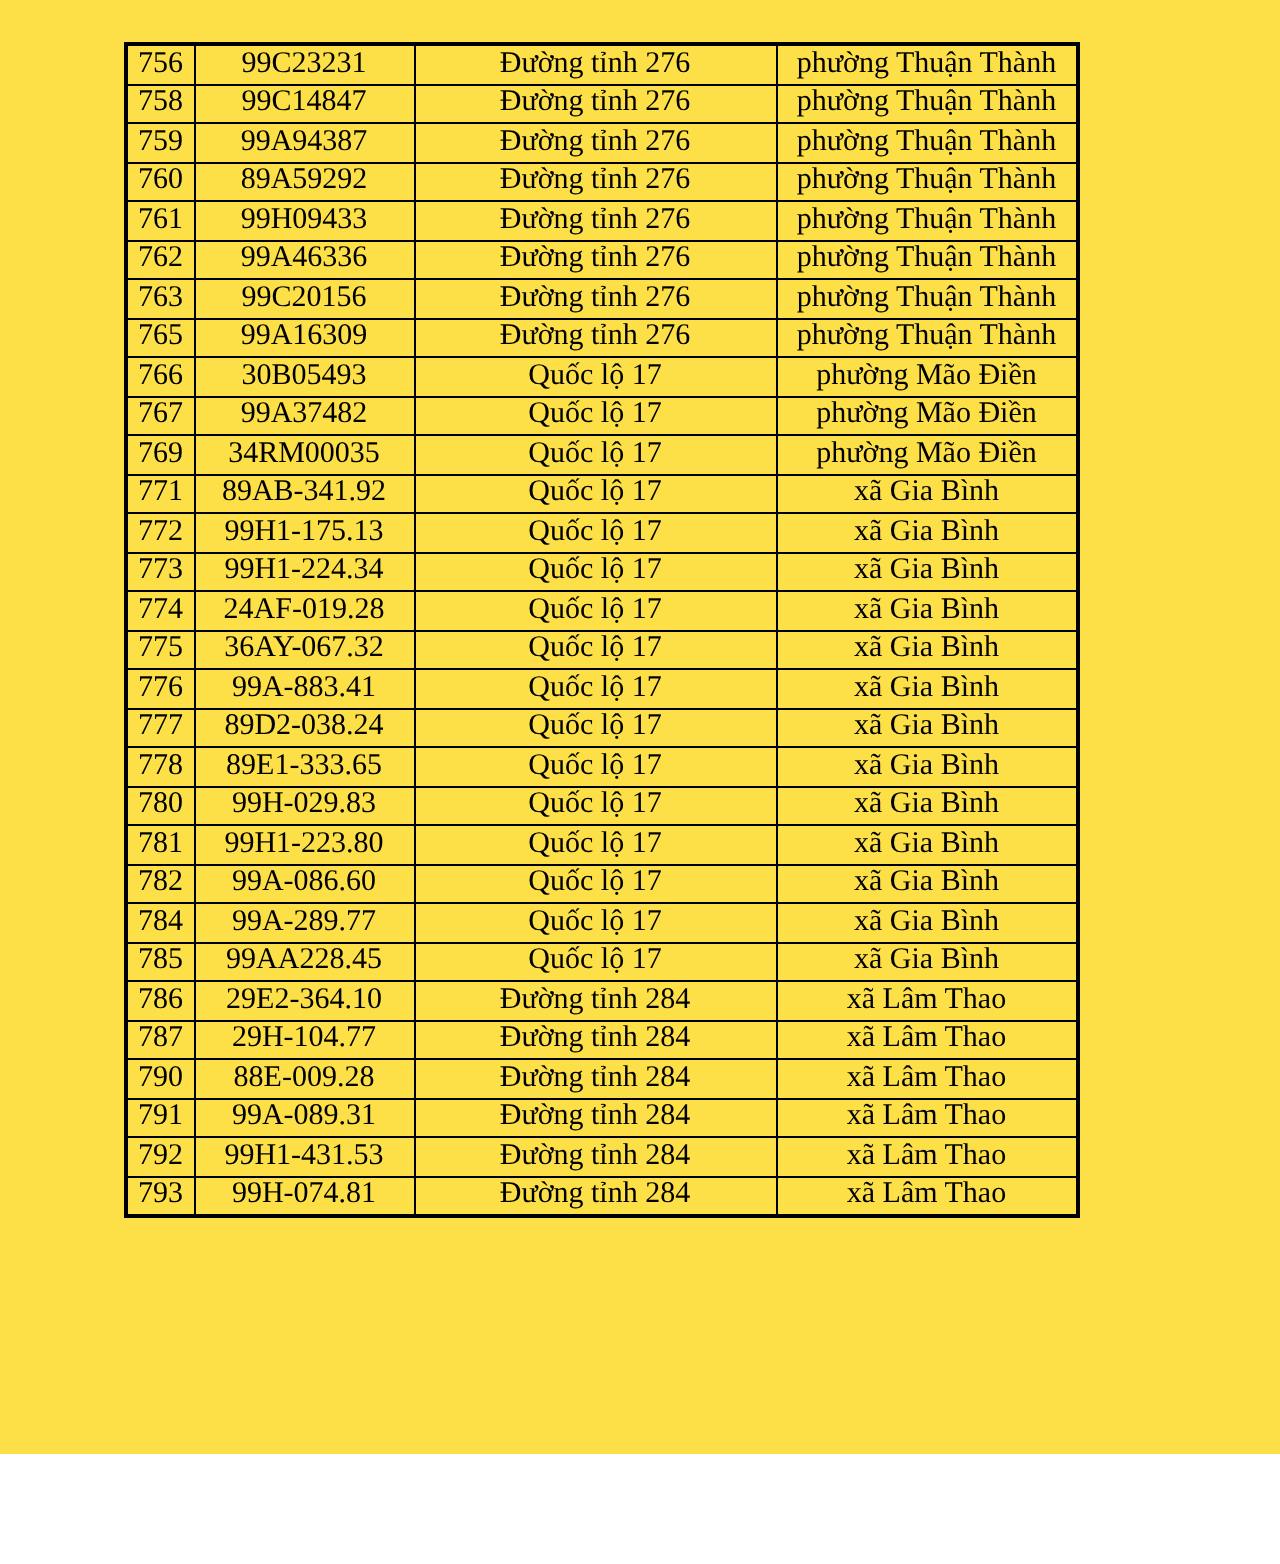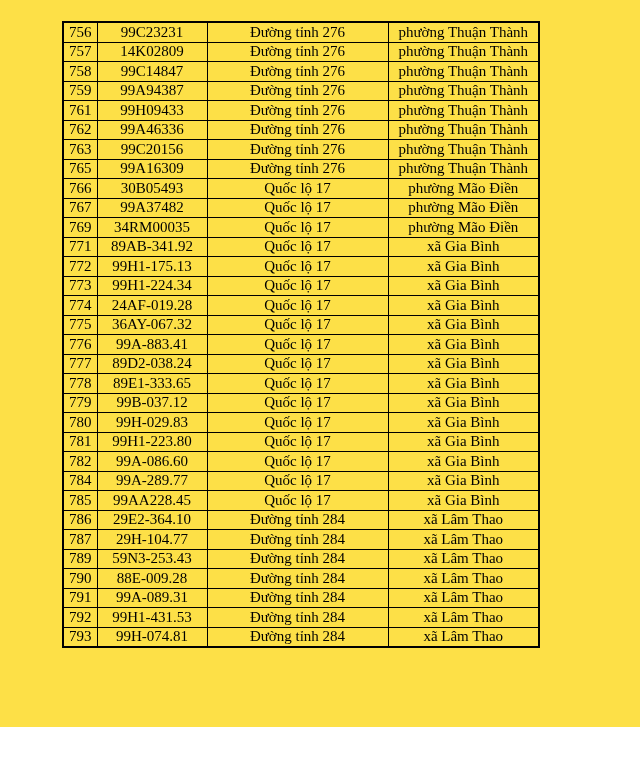--- a/index.html
+++ b/index.html
@@ -58,38 +58,38 @@
       <col class="c-ward">
     </colgroup>
     <tbody>
         <tr>
     <td>756</td>
     <td>99C23231</td>
     <td>Đường tỉnh 276</td>
     <td>phường Thuận Thành</td>
   </tr>
         <tr>
-    <td>757</td>
-    <td>14K02809</td>
-    <td>Đường tỉnh 276</td>
-    <td>phường Thuận Thành</td>
-  </tr>
-        <tr>
     <td>758</td>
     <td>99C14847</td>
     <td>Đường tỉnh 276</td>
     <td>phường Thuận Thành</td>
   </tr>
         <tr>
     <td>759</td>
     <td>99A94387</td>
     <td>Đường tỉnh 276</td>
     <td>phường Thuận Thành</td>
   </tr>
         <tr>
+    <td>760</td>
+    <td>89A59292</td>
+    <td>Đường tỉnh 276</td>
+    <td>phường Thuận Thành</td>
+  </tr>
+        <tr>
     <td>761</td>
     <td>99H09433</td>
     <td>Đường tỉnh 276</td>
     <td>phường Thuận Thành</td>
   </tr>
         <tr>
     <td>762</td>
     <td>99A46336</td>
     <td>Đường tỉnh 276</td>
     <td>phường Thuận Thành</td>
@@ -166,26 +166,20 @@
     <td>Quốc lộ 17</td>
     <td>xã Gia Bình</td>
   </tr>
         <tr>
     <td>778</td>
     <td>89E1-333.65</td>
     <td>Quốc lộ 17</td>
     <td>xã Gia Bình</td>
   </tr>
         <tr>
-    <td>779</td>
-    <td>99B-037.12</td>
-    <td>Quốc lộ 17</td>
-    <td>xã Gia Bình</td>
-  </tr>
-        <tr>
     <td>780</td>
     <td>99H-029.83</td>
     <td>Quốc lộ 17</td>
     <td>xã Gia Bình</td>
   </tr>
         <tr>
     <td>781</td>
     <td>99H1-223.80</td>
     <td>Quốc lộ 17</td>
     <td>xã Gia Bình</td>
@@ -210,26 +204,20 @@
   </tr>
         <tr>
     <td>786</td>
     <td>29E2-364.10</td>
     <td>Đường tỉnh 284</td>
     <td>xã Lâm Thao</td>
   </tr>
         <tr>
     <td>787</td>
     <td>29H-104.77</td>
-    <td>Đường tỉnh 284</td>
-    <td>xã Lâm Thao</td>
-  </tr>
-        <tr>
-    <td>789</td>
-    <td>59N3-253.43</td>
     <td>Đường tỉnh 284</td>
     <td>xã Lâm Thao</td>
   </tr>
         <tr>
     <td>790</td>
     <td>88E-009.28</td>
     <td>Đường tỉnh 284</td>
     <td>xã Lâm Thao</td>
   </tr>
         <tr>

